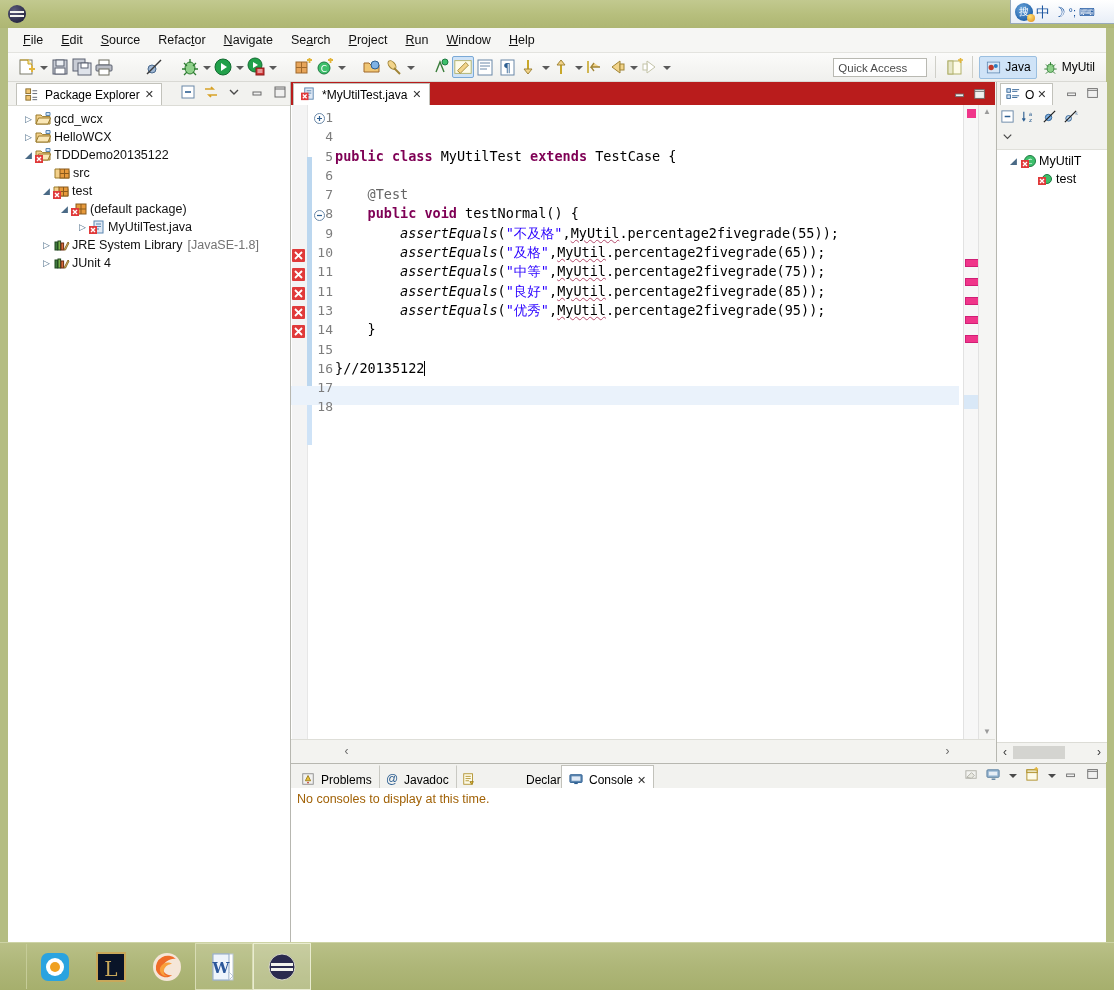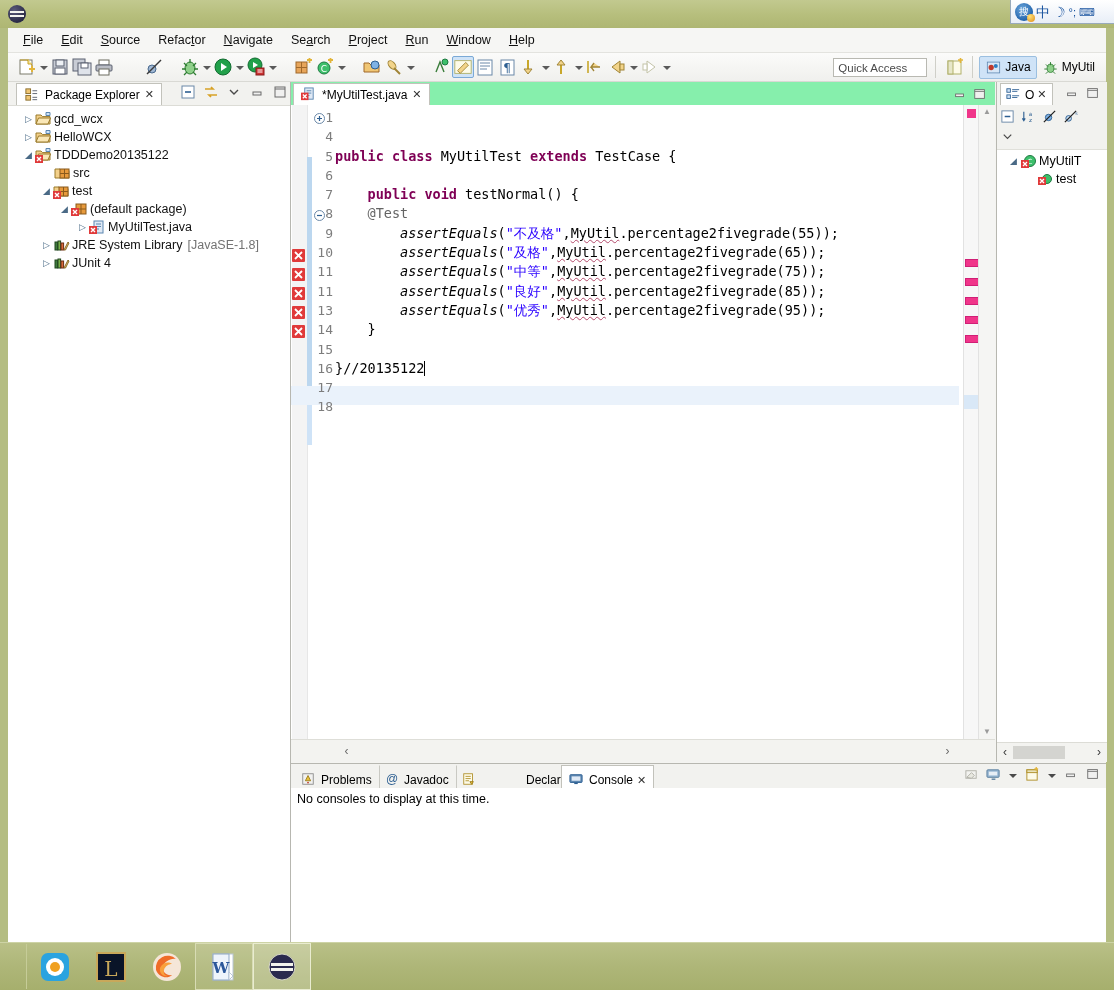--- a/index.html
+++ b/index.html
@@ -103,21 +103,21 @@
   .mini-ico{width:16px;height:16px;position:relative;display:inline-block;}
   .tree{padding:4px 0 0 6px;font-size:12.5px;color:#111;}
   .tnode{display:flex;align-items:center;height:18px;white-space:nowrap;}
   .twist{width:13px;text-align:center;color:#4a6a86;font-size:9px;flex:0 0 auto;font-family:"DejaVu Sans",sans-serif;}
   .tico{width:17px;height:16px;flex:0 0 auto;position:relative;margin-right:2px;}
   .tlabel{line-height:18px;}
   .dim{color:#737373;}
 
   
   .editor{position:absolute;left:283px;top:0;width:704px;height:680px;background:#fff;}
-  .ed-tabbar{height:23px;background:#86efac;position:relative;border-bottom:2px solid #0f766e;}
+  .ed-tabbar{height:23px;background:#b91c1c;position:relative;border-bottom:2px solid #0f766e;}
   .ed-tab{
     position:absolute;left:2px;top:1px;height:23px;background:#fff;
     border:1px solid #c2c2bb;border-bottom:1px solid #fff;display:flex;align-items:center;gap:5px;
     padding:0 7px;box-sizing:border-box;
   }
   .ed-min{position:absolute;right:26px;top:5px;}
   .ed-max{position:absolute;right:6px;top:5px;}
   .ed-area{position:absolute;left:0;top:23px;width:704px;height:634px;background:#fff;overflow:hidden;}
   .gutter-marker{position:absolute;left:1px;width:15px;background:#f4f4f4;border-right:1px solid #e7e7e7;top:0;bottom:0;}
   .gutter-change{position:absolute;left:16px;width:5px;top:0;bottom:0;}
@@ -160,21 +160,21 @@
   
   .bottom{position:absolute;left:283px;top:681px;width:815px;height:180px;background:#fff;border-top:1px solid #b7b7b0;}
   .bt-tabbar{height:24px;background:#f2f2ef;position:relative;border-bottom:1px solid #c9c9c3;}
   .bt-tab{
     position:absolute;top:1px;height:30px;display:flex;align-items:center;gap:4px;
     padding:0 7px;box-sizing:border-box;border:1px solid transparent;font-size:12px;
   }
   .bt-tab.inactive{border-right:1px solid #c9c9c3;}
   .bt-tab.active{background:#fff;border:1px solid #c2c2bb;border-bottom:1px solid #fff;margin-left:8px;}
   .bt-tools{position:absolute;right:4px;top:3px;display:flex;align-items:center;gap:6px;}
-  .console-body{position:absolute;left:0;top:24px;right:0;bottom:0;background:#fff;padding:4px 6px;font-size:12.5px;color:#000000;}
+  .console-body{position:absolute;left:0;top:24px;right:0;bottom:0;background:#fff;padding:4px 6px;font-size:12.5px;color:#a16207;}
 
   
   .taskbar{
     position:absolute;left:0;bottom:0;width:1114px;height:47px;
     background:linear-gradient(to bottom,#b9c087 0%,#aeb678 50%,#a6af6d 100%);
     border-top:1px solid #cdd3a5;
     display:flex;align-items:center;
   }
   .tb-start{width:26px;height:45px;border-right:1px solid #c6cc98;}
   .tk{width:56px;height:45px;display:flex;align-items:center;justify-content:center;position:relative;}
@@ -655,23 +655,23 @@
 
 
           <div class="ln"></div>
 
           <div class="ln"></div>
 
           <div class="ln"><span class="kw">public</span> <span class="kw">class</span><span> MyUtilTest </span><span class="kw">extends</span><span> TestCase {</span></div>
 
           <div class="ln"></div>
 
+          <div class="ln"><span class="ann">    @Test</span></div>
+
           <div class="ln">    <span class="kw">public</span> <span class="kw">void</span><span> testNormal() {</span></div>
-
-          <div class="ln"><span class="ann">    @Test</span></div>
 
           <div class="ln">        <span class="ital">assertEquals</span>(<span class="str">"</span><span class="str">不及格</span><span class="str">"</span>,<span class="squig">MyUtil</span><span>.percentage2fivegrade(</span><span>55</span><span>));</span></div>
 
           <div class="ln">        <span class="ital">assertEquals</span>(<span class="str">"</span><span class="str">及格</span><span class="str">"</span>,<span class="squig">MyUtil</span><span>.percentage2fivegrade(</span><span>65</span><span>));</span></div>
 
           <div class="ln">        <span class="ital">assertEquals</span>(<span class="str">"</span><span class="str">中等</span><span class="str">"</span>,<span class="squig">MyUtil</span><span>.percentage2fivegrade(</span><span>75</span><span>));</span></div>
 
           <div class="ln">        <span class="ital">assertEquals</span>(<span class="str">"</span><span class="str">良好</span><span class="str">"</span>,<span class="squig">MyUtil</span><span>.percentage2fivegrade(</span><span>85</span><span>));</span></div>
 
           <div class="ln">        <span class="ital">assertEquals</span>(<span class="str">"</span><span class="str">优秀</span><span class="str">"</span>,<span class="squig">MyUtil</span><span>.percentage2fivegrade(</span><span>95</span><span>));</span></div>

